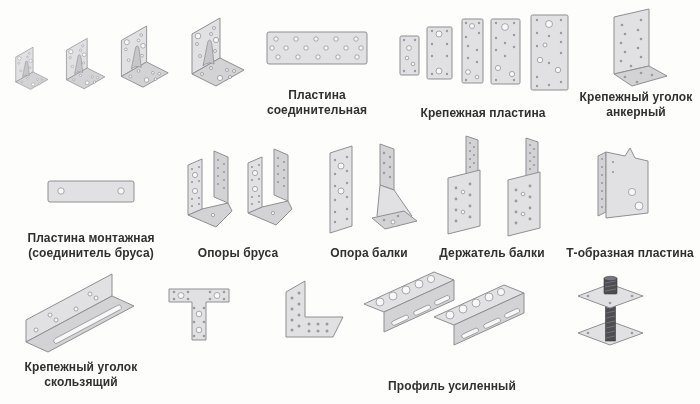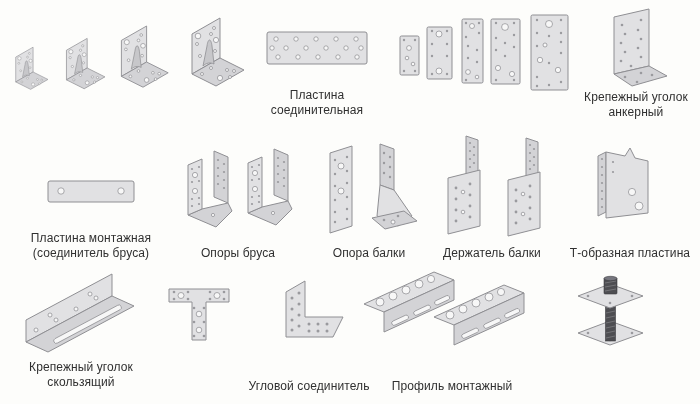--- a/index.html
+++ b/index.html
@@ -4,21 +4,21 @@
 <style>
   html,body{margin:0;padding:0;}
   .canvas{
     position:relative;width:700px;height:404px;
     background:#fdfdfb;overflow:hidden;
     font-family:"Liberation Sans",sans-serif;
   }
   .drawings{position:absolute;left:0;top:0;}
   .label{
     position:absolute;text-align:center;
-    font-size:12px;font-weight:normal;color:#303030;
+    font-size:12px;font-weight:bold;color:#303030;
     line-height:15px;white-space:pre-line;
     letter-spacing:0.1px;
   }
   
   .m-light{fill:#e1e1e3;stroke:#8f8f93;stroke-width:1;}
   .m-mid{fill:#d3d3d6;stroke:#8f8f93;stroke-width:1;}
   .m-dark{fill:#c7c7ca;stroke:#8f8f93;stroke-width:0.8;}
   .h{fill:#f7f7f7;stroke:#8a8a8e;stroke-width:0.7;}  
   .p{fill:#9a9a9e;stroke:none;}                      
   .rod{fill:#4e4e52;stroke:#3d3d41;stroke-width:0.6;}
@@ -375,26 +375,26 @@
         <line class="thread" x1="605" y1="283" x2="616" y2="281"></line>
         <line class="thread" x1="605" y1="287" x2="616" y2="285"></line>
         <line class="thread" x1="605" y1="291" x2="616" y2="289"></line>
         <ellipse cx="610.5" cy="278.5" rx="6.5" ry="2.2" fill="#76767e" stroke="#3d3d41" stroke-width="0.6"></ellipse>
       </g>
     </g>
   </svg>
 
   <div class="label" style="left:255px;top:88px;width:124px;">Пластина
 соединительная</div>
+  <div class="label" style="left:395px;top:106px;width:176px;">Крепежная пластина</div>
   <div class="label" style="left:564px;top:90px;width:144px;">Крепежный уголок
 анкерный</div>
   <div class="label" style="left:176px;top:246px;width:124px;">Опоры бруса</div>
   <div class="label" style="left:5px;top:231px;width:172px;">Пластина монтажная
 (соединитель бруса)</div>
   <div class="label" style="left:426px;top:246px;width:132px;">Держатель балки</div>
   <div class="label" style="left:306px;top:246px;width:126px;">Опора балки</div>
   <div class="label" style="left:554px;top:246px;width:152px;">Т-образная пластина</div>
   <div class="label" style="left:8px;top:360px;width:146px;">Крепежный уголок
 скользящий</div>
-  <div class="label" style="left:230px;top:379px;width:158px;">Угловой соединитель</div>
-  <div class="label" style="left:374px;top:379px;width:156px;">Профиль монтажный</div>
+  <div class="label" style="left:374px;top:379px;width:156px;">Профиль усиленный</div>
 
 </div>
 
 </body></html>

